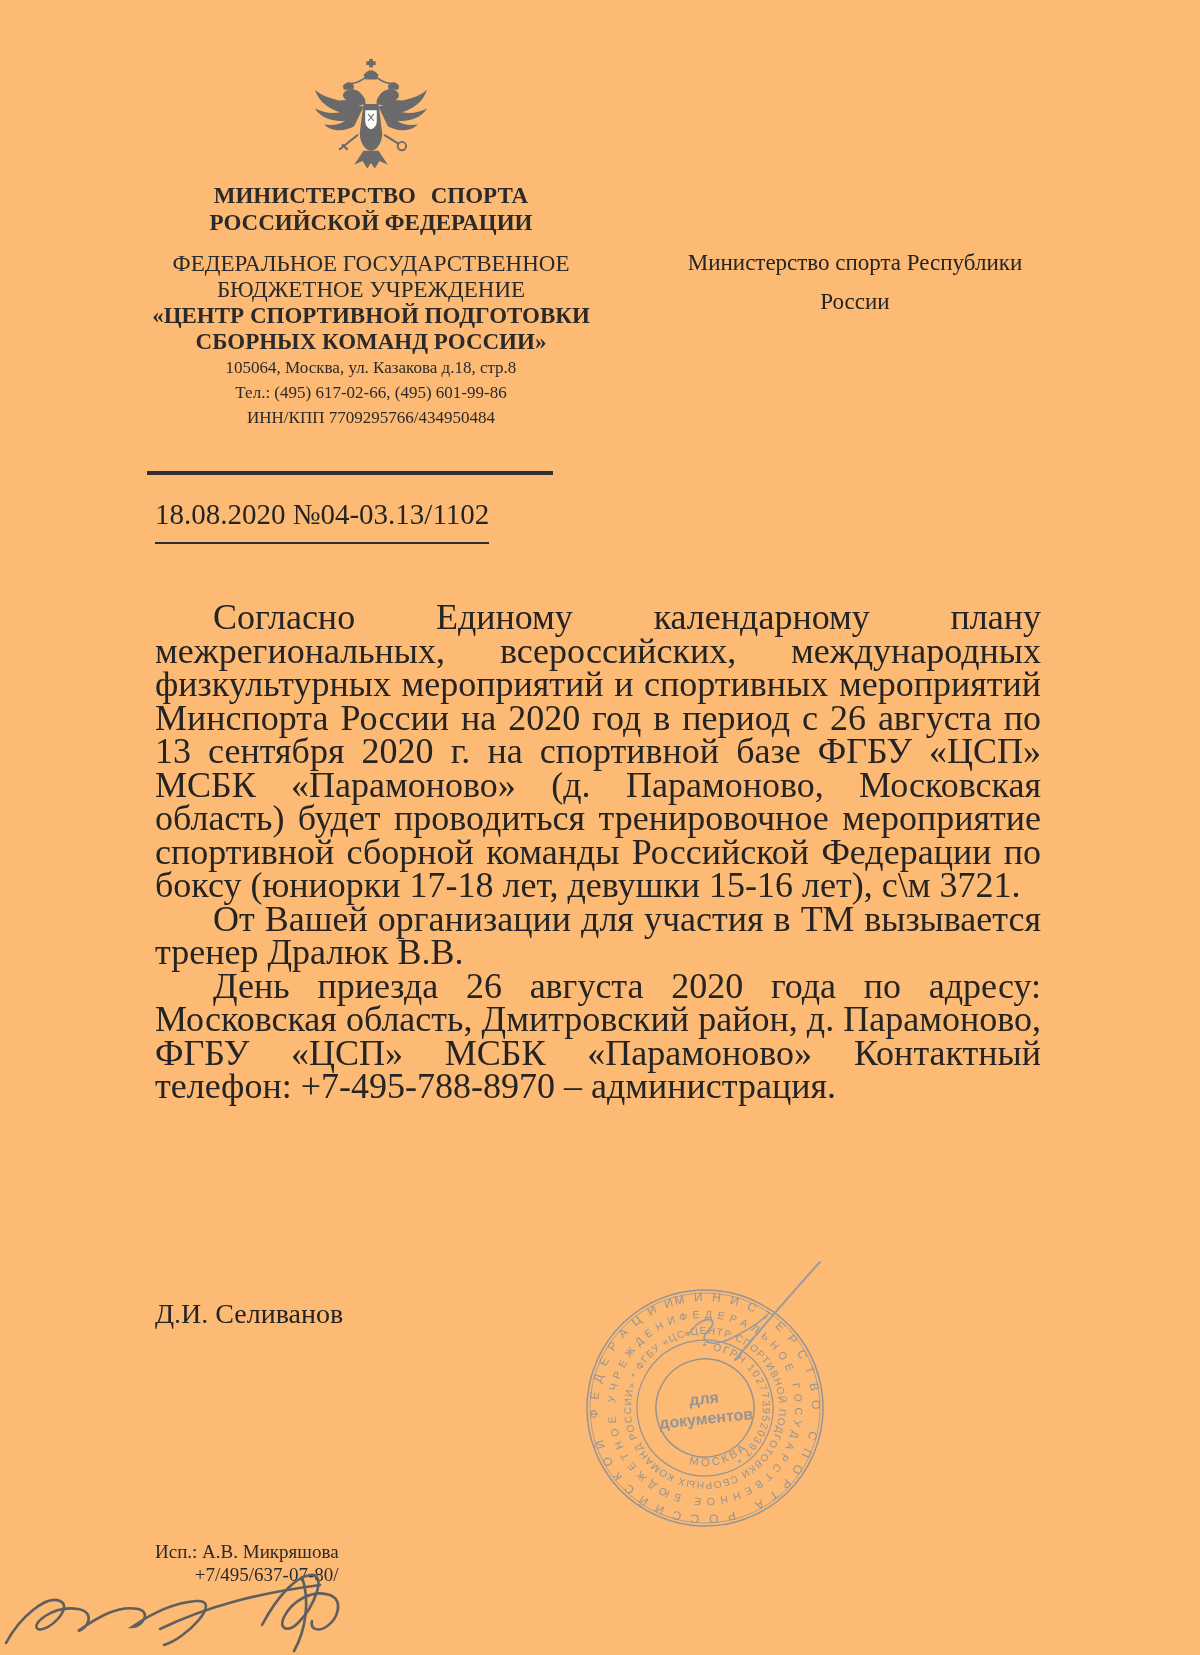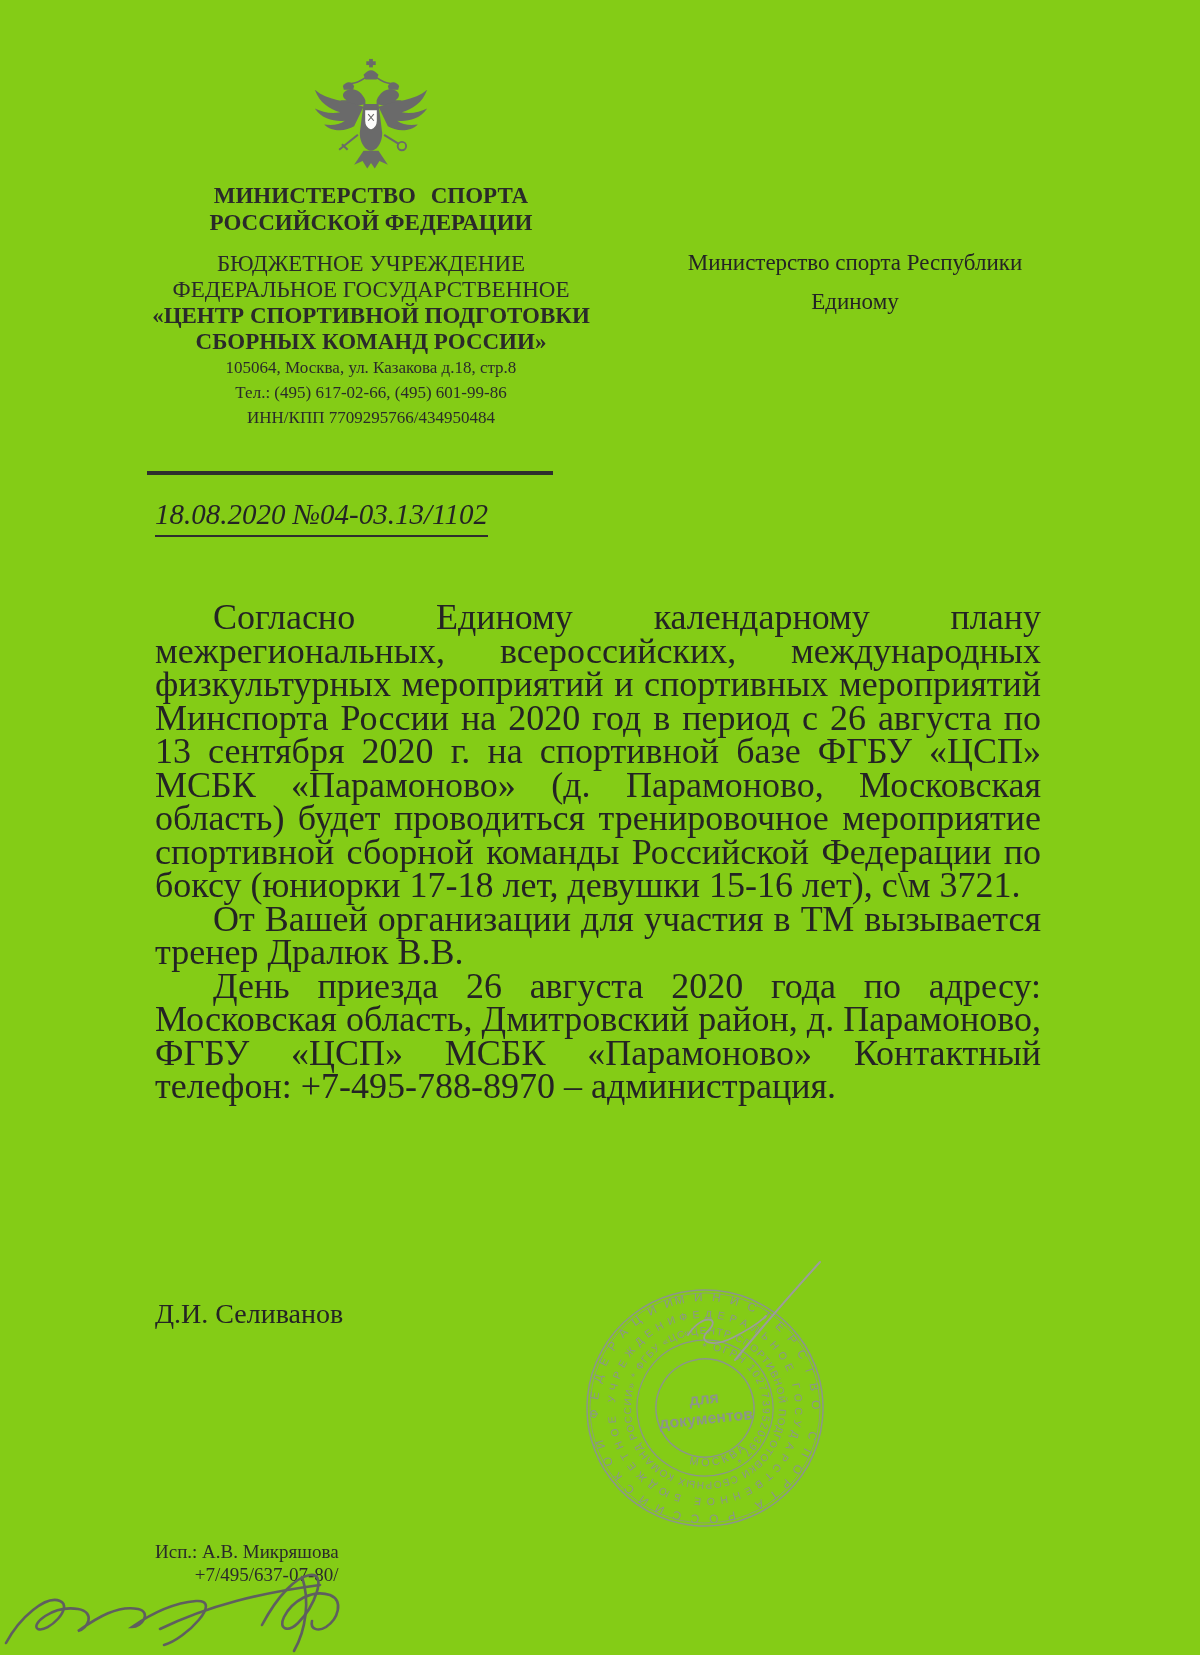--- a/index.html
+++ b/index.html
@@ -3,21 +3,21 @@
 <meta charset="utf-8">
 <style>
   html, body { margin: 0; padding: 0; }
   body {
     width: 1200px; height: 1655px;
     background: #f4f4f2;
     font-family: "Liberation Serif", "DejaVu Serif", serif;
   }
   .page {
     position: relative; width: 1200px; height: 1655px;
-    background: #84cc16; color: #222; overflow: hidden;
+    background: #fdba74; color: #222; overflow: hidden;
   }
 
   
   .letterhead-left {
     position: absolute; left: 140px; top: 58px; width: 462px;
     text-align: center;
   }
   .emblem { display: block; width: 150px; height: 118px; margin: 0 auto; }
   .ministry { font-weight: bold; font-size: 23px; line-height: 27px; margin-top: 6px; color: #2a2a2a; }
   .ministry .wide { word-spacing: 9px; }
@@ -29,21 +29,21 @@
   .recipient {
     position: absolute; left: 625px; top: 243px; width: 460px;
     text-align: center; font-size: 23px; line-height: 39px; color: #242424;
   }
 
   
   .rule { position: absolute; left: 147px; top: 471px; width: 406px; height: 4px; background: #2e2e2e; }
   .refline {
     position: absolute; left: 155px; top: 498px; font-size: 29px; color: #242424;
   }
-  .refline span { border-bottom: 2px solid #2e2e2e; padding-bottom: 5px; font-style: italic; }
+  .refline span { border-bottom: 2px solid #2e2e2e; padding-bottom: 12px; }
 
   
   .body-text {
     position: absolute; left: 155px; top: 601px; width: 886px;
     font-size: 36px; line-height: 33.5px; text-align: justify; color: #242424;
   }
   .body-text p { margin: 0; text-indent: 58px; }
 
   
   .sig-row {
@@ -92,36 +92,36 @@
         <path d="M77 60 l6 7 M83 60 l-6 7" fill="none" stroke-width="1.2"></path>
       </g>
     </svg>
 
     <div class="ministry">
       <div class="wide">МИНИСТЕРСТВО СПОРТА</div>
       <div>РОССИЙСКОЙ ФЕДЕРАЦИИ</div>
     </div>
 
     <div class="org">
+      <div>ФЕДЕРАЛЬНОЕ ГОСУДАРСТВЕННОЕ</div>
       <div>БЮДЖЕТНОЕ УЧРЕЖДЕНИЕ</div>
-      <div>ФЕДЕРАЛЬНОЕ ГОСУДАРСТВЕННОЕ</div>
       <div class="bold">«ЦЕНТР СПОРТИВНОЙ ПОДГОТОВКИ</div>
       <div class="bold">СБОРНЫХ КОМАНД РОССИИ»</div>
     </div>
 
     <div class="addr">
       <div>105064, Москва, ул. Казакова д.18, стр.8</div>
       <div>Тел.: (495) 617-02-66, (495) 601-99-86</div>
       <div>ИНН/КПП 7709295766/434950484</div>
     </div>
   </div>
 
   <div class="recipient">
     <div>Министерство спорта Республики</div>
-    <div>Единому</div>
+    <div>России</div>
   </div>
 
   <div class="rule"></div>
   <div class="refline">
     <span>18.08.2020 №04-03.13/1102</span>
   </div>
 
   <div class="body-text">
     <p>Согласно Единому календарному плану межрегиональных, всероссийских, международных физкультурных мероприятий и спортивных мероприятий Минспорта России на 2020 год в период с 26 августа по 13 сентября 2020 г. на спортивной базе ФГБУ «ЦСП» МСБК «Парамоново» (д. Парамоново, Московская область) будет проводиться тренировочное мероприятие спортивной сборной команды Российской Федерации по боксу (юниорки 17-18 лет, девушки 15-16 лет), с\м 3721.</p>
     <p>От Вашей организации для участия в ТМ вызывается тренер Дралюк В.В.</p>

